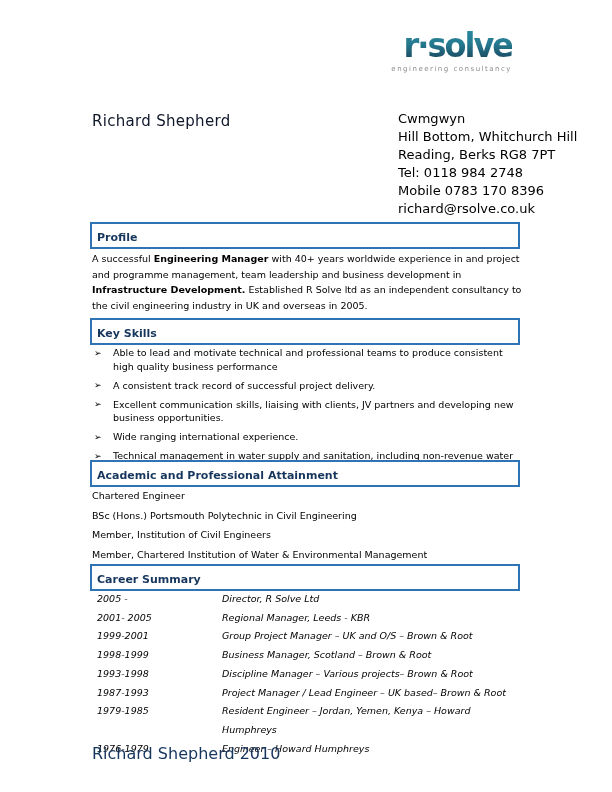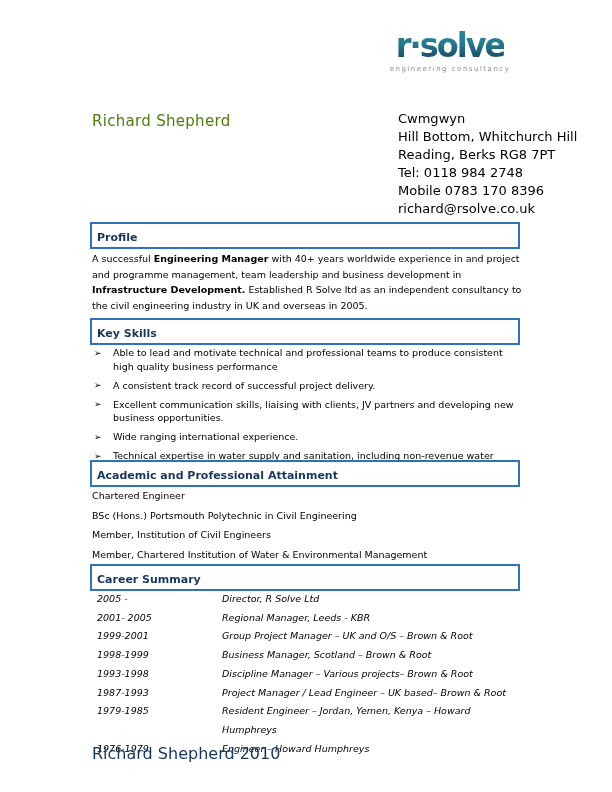--- a/index.html
+++ b/index.html
@@ -8,21 +8,21 @@
     position: relative;
     width: 612px;
     height: 792px;
     background: #ffffff;
     font-family: "DejaVu Sans", sans-serif;
     color: #000000;
     overflow: hidden;
   }
 
   
-  .logo { position: absolute; top: 26px; left: 388px; width: 124px; text-align: center; }
+  .logo { position: absolute; top: 26px; left: 388px; width: 124px; text-align: right; }
   .logo-brand {
     display: inline-block;
     font-weight: bold;
     font-size: 32px;
     line-height: 36px;
     letter-spacing: -2px;
     background: linear-gradient(180deg, #2e8ca0 0%, #257a90 45%, #16384f 100%);
     -webkit-background-clip: text;
     background-clip: text;
     color: transparent;
@@ -36,21 +36,21 @@
     color: #8c8c8c;
     white-space: nowrap;
   }
 
   
   .person-name {
     position: absolute;
     left: 92px; top: 112px;
     font-size: 15px;
     letter-spacing: 0.3px;
-    color: #4d7c0f;
+    color: #0f172a;
   }
   .contact-block {
     position: absolute;
     left: 398px; top: 110px;
     list-style: none;
     font-size: 13px;
     line-height: 18px;
   }
 
   
@@ -191,21 +191,21 @@
         <span>Excellent communication skills, liaising with clients, JV partners and developing new business opportunities.</span>
       </li>
 
       <li>
         <span class="arrow">➢</span>
         <span>Wide ranging international experience.</span>
       </li>
 
       <li>
         <span class="arrow">➢</span>
-        <span>Technical expertise in water supply and sanitation, including non-revenue water</span>
+        <span>Technical management in water supply and sanitation, including non-revenue water</span>
       </li>
     </ul>
 
   <div class="section-box box-academic">Academic and Professional Attainment</div>
   <ul class="academic-list">
 
       <li>Chartered Engineer</li>
 
       <li>BSc (Hons.) Portsmouth Polytechnic in Civil Engineering</li>
 

